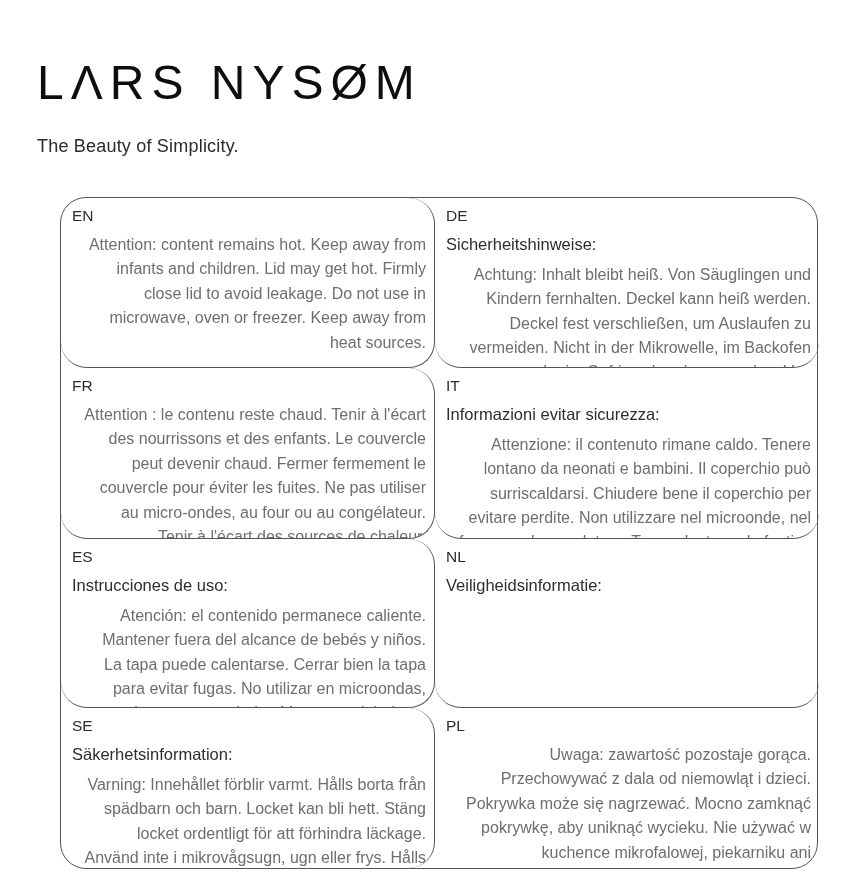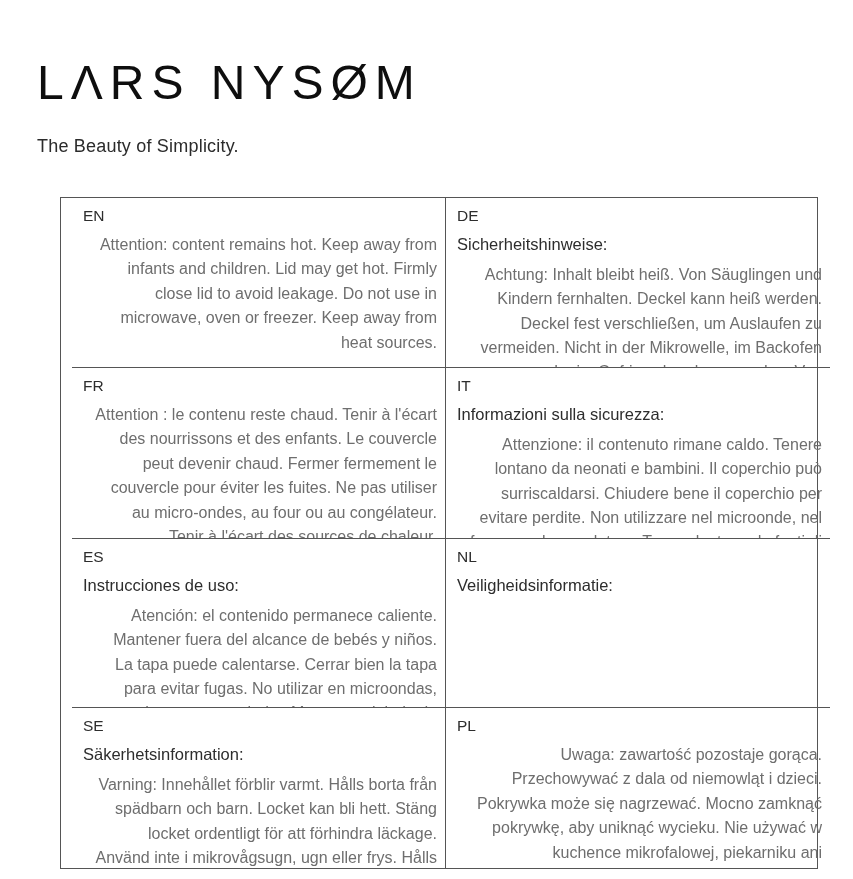--- a/index.html
+++ b/index.html
@@ -2,21 +2,21 @@
 <html style="--bg: #ffffff; --text-primary: #2d2d2d; --text-secondary: #6e6e6e; --border: #555555; --logo: #0e0e0e;"><head>
 <meta charset="utf-8">
 <style>
   :root {
     --bg: #ffffff;
     --text-primary: #2d2d2d;
     --text-secondary: #6e6e6e;
     --border: #555555;
     --logo: #0e0e0e;
   }
-  * { margin: 0; padding: 0; box-sizing: border-box; }
+  * { margin: 0; padding: 0; box-sizing: border-box; border-radius: 26px; }
   html, body { background: var(--bg); }
   body {
     width: 853px;
     height: 879px;
     position: relative;
     font-family: "Liberation Sans", "DejaVu Sans", sans-serif;
     overflow: hidden;
   }
   .page {
     position: absolute;
@@ -47,21 +47,20 @@
   
   .info-table {
     position: absolute;
     left: 60px;
     top: 197px;
     width: 758px;
     display: grid;
     grid-template-columns: 374px 384px;
     grid-template-rows: 170px 171px 169px 160px;
     border: 1px solid var(--border);
-    padding-left: 11px;
   }
   .cell {
     padding: 9px 5px 0 11px;
     overflow: hidden;
   }
   .cell.col-left  { border-right: 1px solid var(--border); }
   .cell.row-mid   { border-bottom: 1px solid var(--border); }
   .lang-code {
     font-size: 15.5px;
     line-height: 1.15;
@@ -107,21 +106,21 @@
       <p class="cell-body">Achtung: Inhalt bleibt heiß. Von Säuglingen und Kindern fernhalten. Deckel kann heiß werden. Deckel fest verschließen, um Auslaufen zu vermeiden. Nicht in der Mikrowelle, im Backofen oder im Gefrierschrank verwenden. Von Wärmequellen fernhalten.</p>
     </div>
 
     <div class="cell col-left row-mid">
       <div class="lang-code">FR</div>
       <p class="cell-body">Attention : le contenu reste chaud. Tenir à l'écart des nourrissons et des enfants. Le couvercle peut devenir chaud. Fermer fermement le couvercle pour éviter les fuites. Ne pas utiliser au micro-ondes, au four ou au congélateur. Tenir à l'écart des sources de chaleur.</p>
     </div>
 
     <div class="cell row-mid">
       <div class="lang-code">IT</div>
-      <div class="cell-heading">Informazioni sulla sicurezza:</div>
+      <div class="cell-heading">Informazioni evitar sicurezza:</div>
       <p class="cell-body">Attenzione: il contenuto rimane caldo. Tenere lontano da neonati e bambini. Il coperchio può surriscaldarsi. Chiudere bene il coperchio per evitare perdite. Non utilizzare nel microonde, nel forno o nel congelatore. Tenere lontano da fonti di calore.</p>
     </div>
 
     <div class="cell col-left row-mid">
       <div class="lang-code">ES</div>
       <div class="cell-heading">Instrucciones de uso:</div>
       <p class="cell-body">Atención: el contenido permanece caliente. Mantener fuera del alcance de bebés y niños. La tapa puede calentarse. Cerrar bien la tapa para evitar fugas. No utilizar en microondas, horno o congelador. Mantener alejado de fuentes de calor.</p>
     </div>
 
     <div class="cell row-mid">

